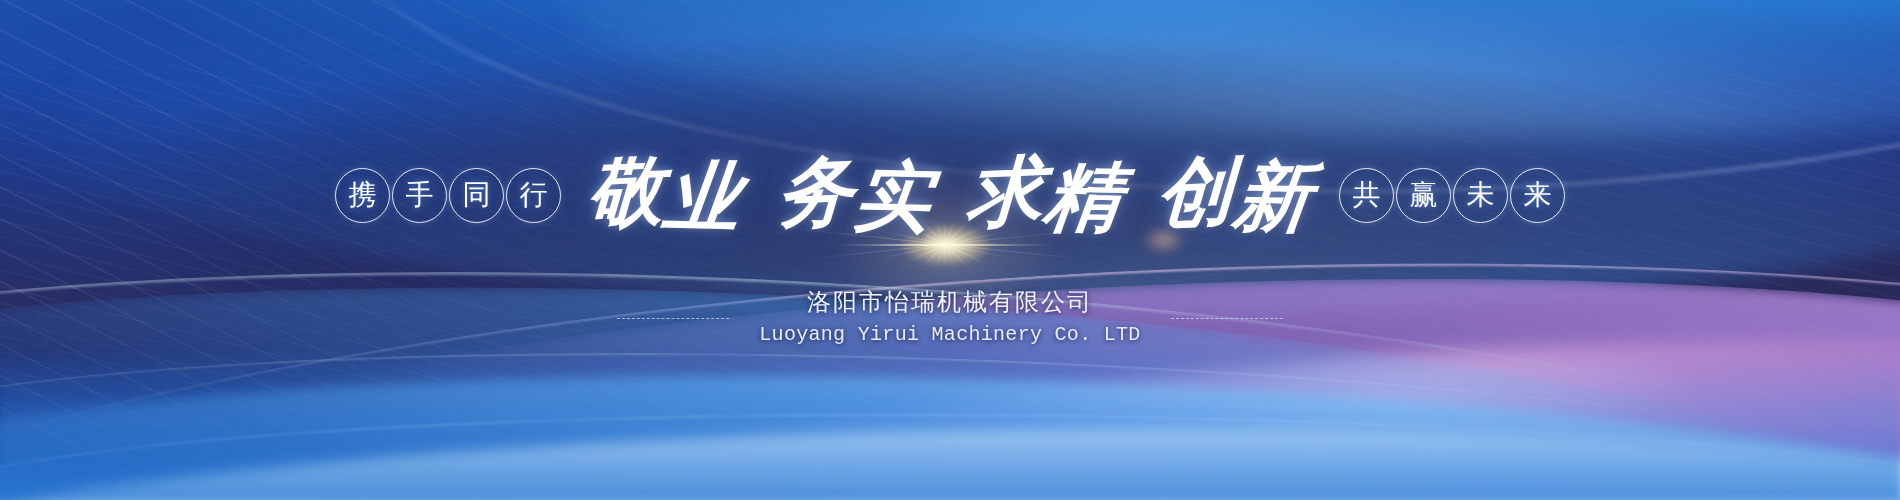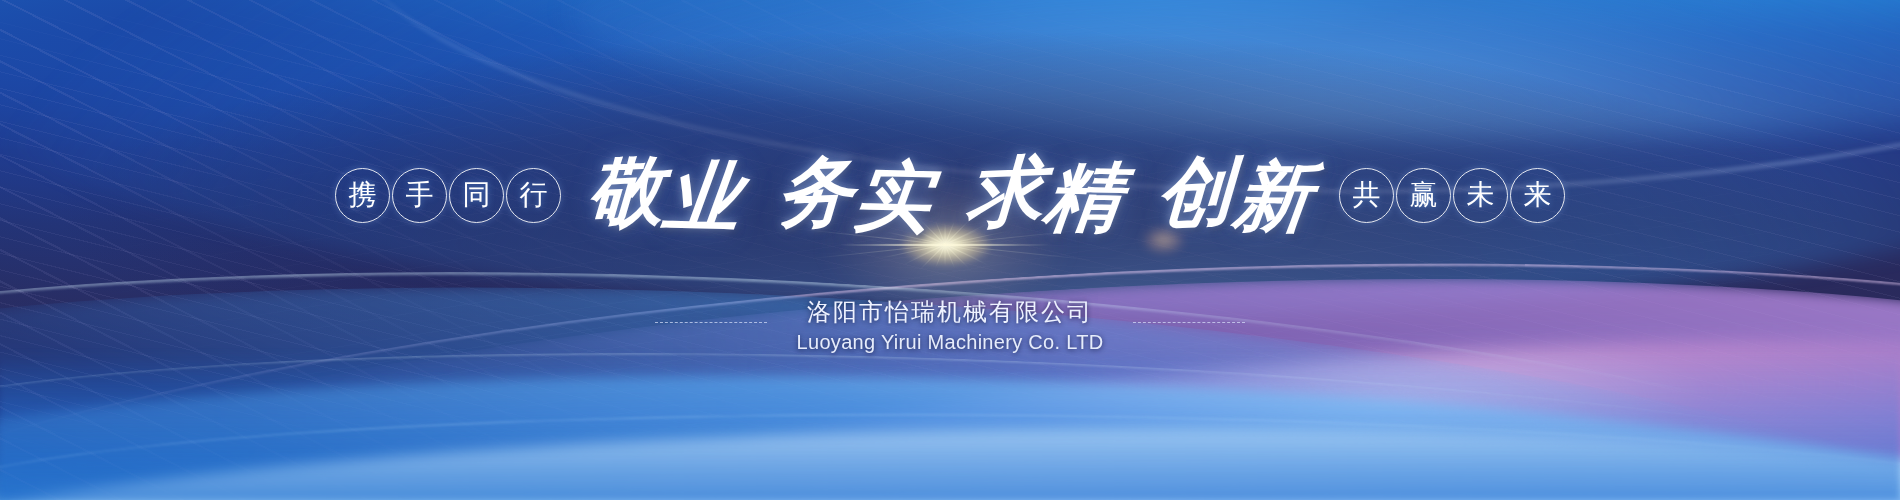--- a/index.html
+++ b/index.html
@@ -266,30 +266,29 @@
   .dash-line {
     width: 112px; height: 0;
     border-top: 1.5px dashed rgba(214,222,248,0.72);
   }
   .company-names { text-align: center; }
   .company-cn {
     color: #eef2ff;
     font-size: 24px;
     line-height: 1.35;
     letter-spacing: 2px;
-    font-family: Liberation Serif, serif;
+    font-family: Liberation Mono, monospace;
     text-shadow: 0 1px 5px rgba(12,18,56,0.8);
-    margin-top: 8px;
   }
   .company-en {
     color: #e6ecfb;
     font-size: 20px;
     line-height: 1.45;
     letter-spacing: .3px;
-    font-family: Liberation Sans, sans-serif;
+    font-family: Liberation Mono, monospace;
     text-shadow: 0 1px 5px rgba(12,18,56,0.8);
   }
 </style>
 </head>
 <body>
 
 <div id="banner">
 
   <div class="layer wave-top"></div>
   <div class="layer streaks-ul"></div>

